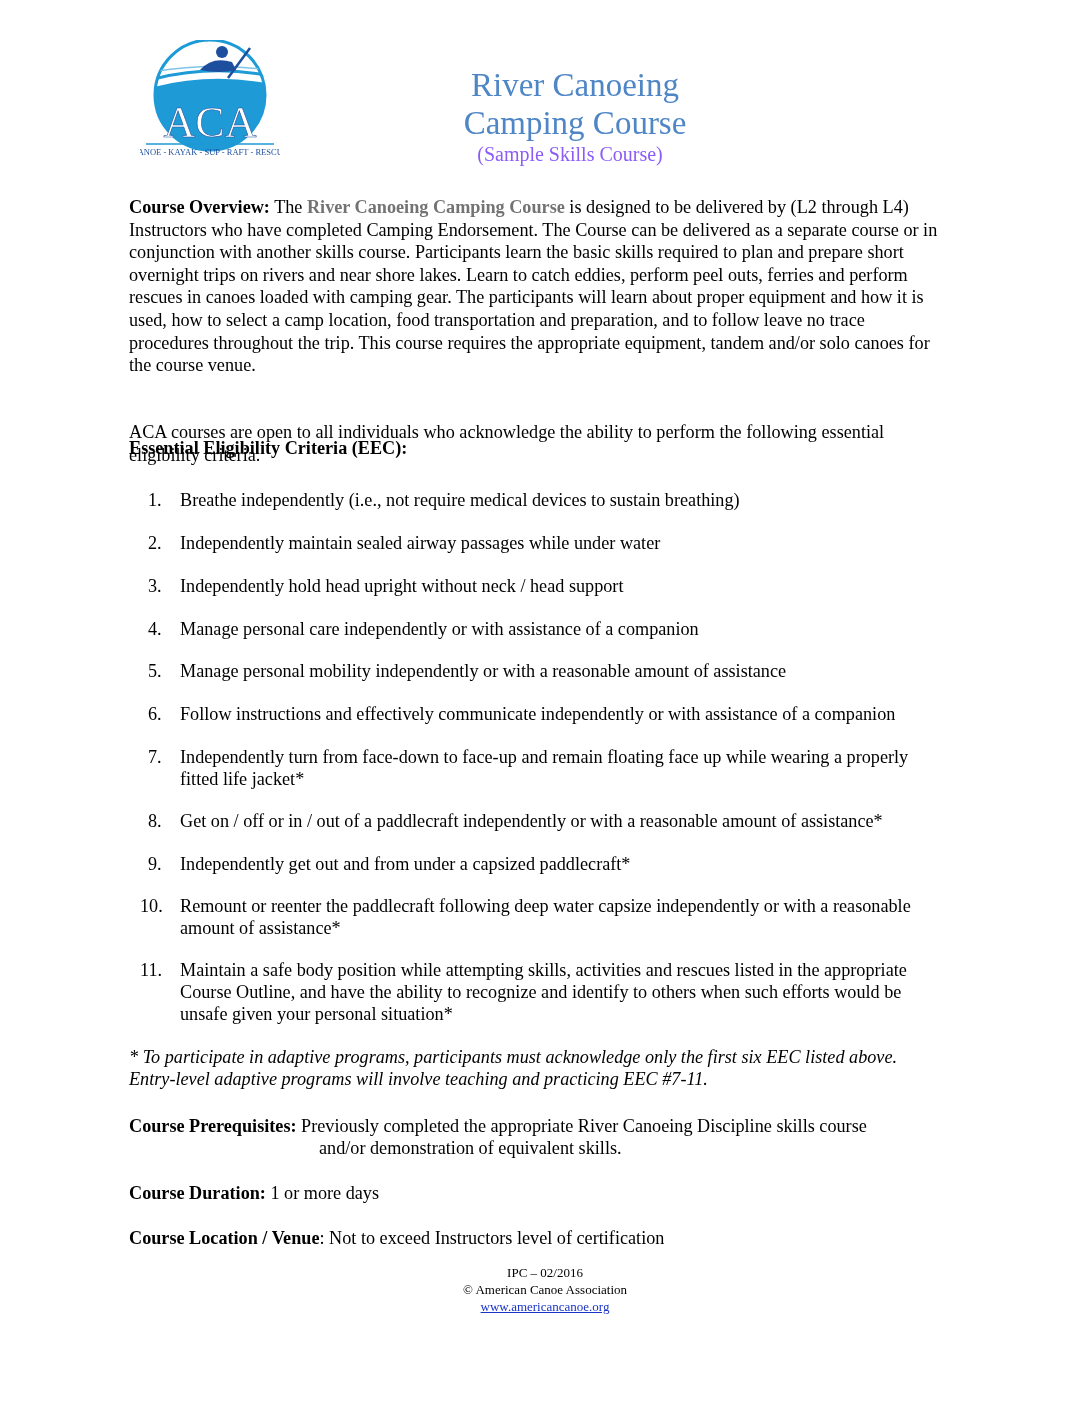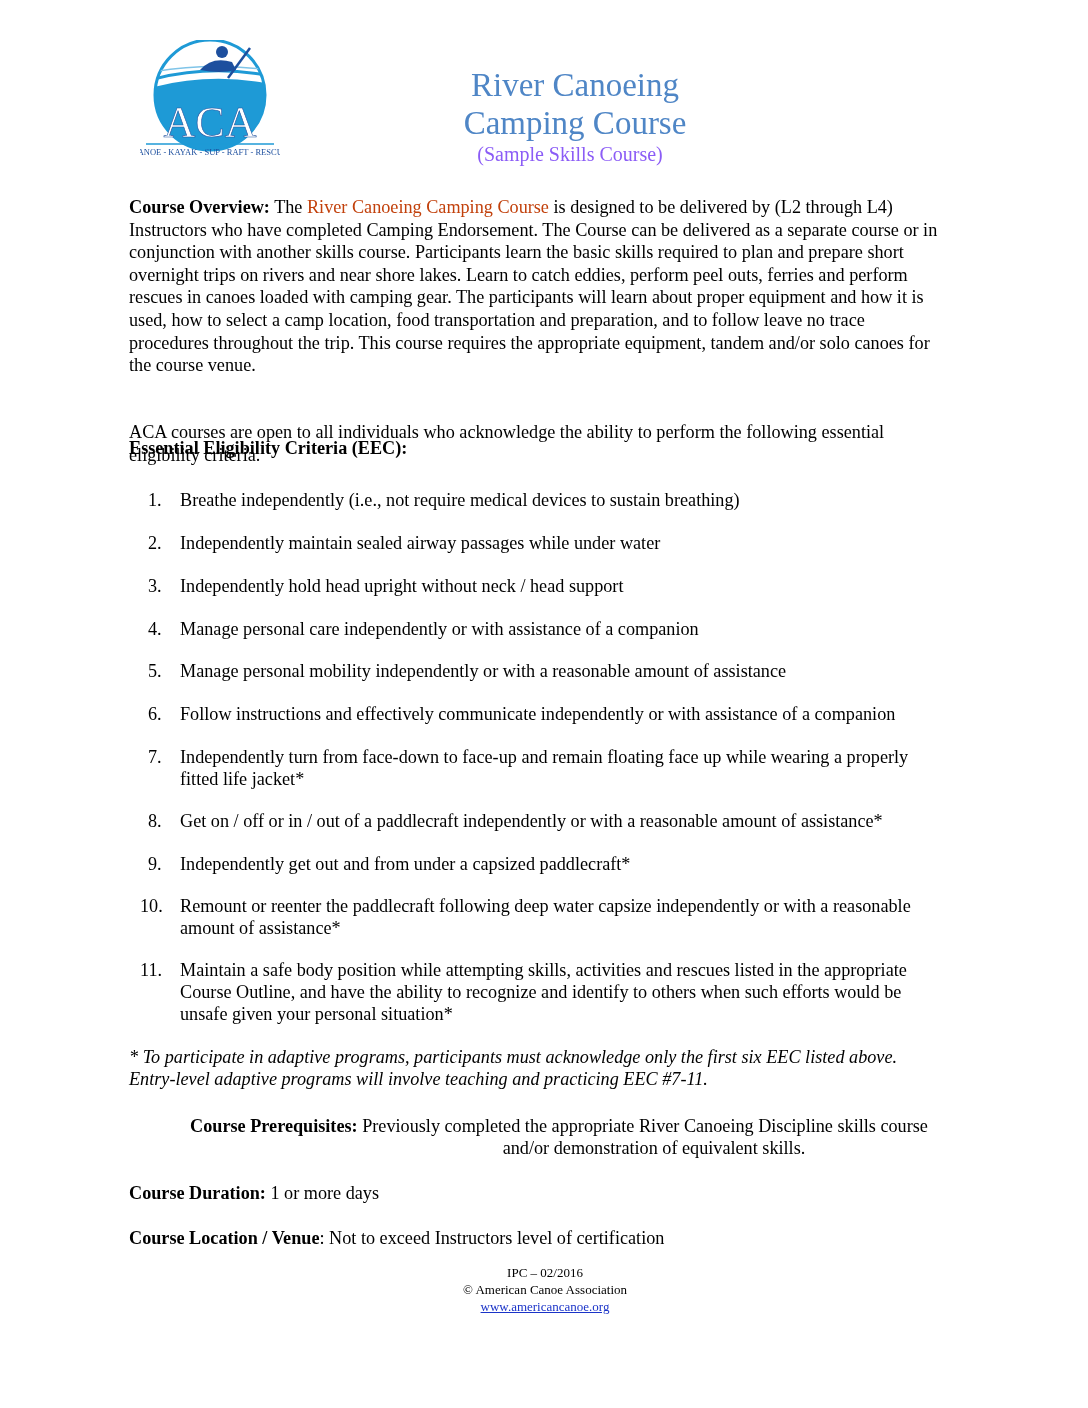--- a/index.html
+++ b/index.html
@@ -8,35 +8,35 @@
     .page { position: absolute; left: 0; top: 0; width: 1088px; height: 988px; }
 
     .logo { position: absolute; left: 140px; top: 40px; width: 140px; height: 125px; }
 
     .title-block { position: absolute; left: 420px; top: 66px; width: 310px; text-align: center; }
     .title-line { font-size: 33px; line-height: 38px; color: #4f86c6; }
     .subtitle { font-size: 20px; line-height: 24px; color: #8b5cf6; margin-top: 0px; padding-right: 10px; }
 
     .body-text { position: absolute; left: 129px; width: 820px; font-size: 18.2px; line-height: 22.6px; }
     .b { font-weight: bold; margin-top: 39px; }
-    .hl { color: #c2410c; font-weight: normal; }
+    .hl { color: #737373; font-weight: bold; }
 
     .overview { top: 196px; }
     .eec-heading { top: 398px; }
     .eec-intro { top: 421px; }
 
     .eec-list { position: absolute; left: 140px; top: 489px; width: 800px; margin: 0; padding: 0; list-style: none; font-size: 18.2px; line-height: 22px; }
     .eec-item { position: absolute; left: 0; width: 800px; display: flex; }
     .eec-num { width: 40px; text-align: left; padding-left: 8px; box-sizing: border-box; }
     .eec-item.two-digit .eec-num { padding-left: 0; }
     .eec-txt { flex: 1; }
 
     .note { position: absolute; left: 129px; top: 1046px; width: 860px; font-style: italic; font-size: 18.2px; line-height: 22px; }
 
-    .prereq { position: absolute; left: 129px; top: 1115px; width: 860px; font-size: 18.2px; line-height: 22px; text-align: center; }
+    .prereq { position: absolute; left: 129px; top: 1115px; width: 860px; font-size: 18.2px; line-height: 22px; }
     .prereq-line2 { padding-left: 190px; }
     .duration { position: absolute; left: 129px; top: 1182px; width: 600px; font-size: 18.2px; line-height: 22px; }
     .venue { position: absolute; left: 129px; top: 1227px; width: 700px; font-size: 18.2px; line-height: 22px; }
 
     .footer { position: absolute; left: 420px; top: 1264px; width: 250px; text-align: center; font-size: 13px; line-height: 17px; }
     .footer a { color: #1a33c8; text-decoration: underline; }
   </style>
 </head>
 <body>
 

